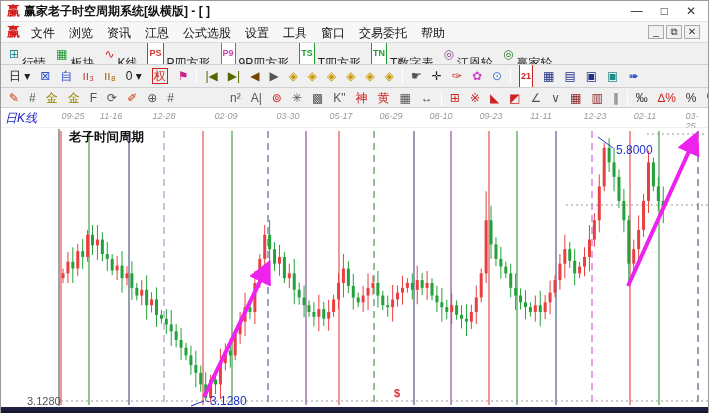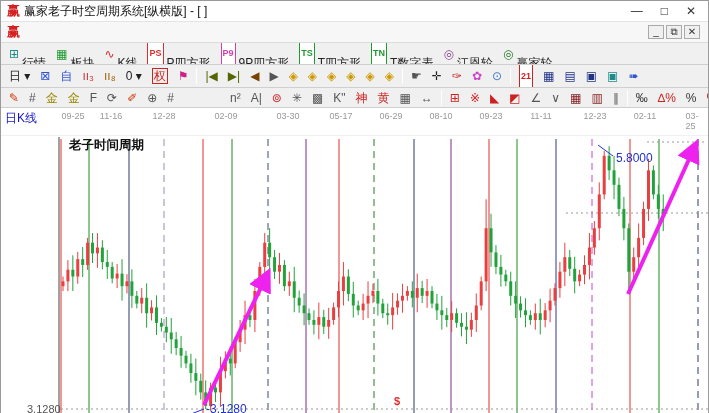--- a/index.html
+++ b/index.html
@@ -3,21 +3,21 @@
 <meta charset="utf-8">
 <style>
   * { margin:0; padding:0; box-sizing:border-box; }
   html,body { width:709px; height:413px; }
   body { font-family:"Liberation Sans","DejaVu Sans",sans-serif; background:#fff; overflow:hidden; }
   #app { position:relative; width:709px; height:413px; background:#fff; border:1px solid #9a9a9a; }
 
   
   .titlebar { height:21px; display:flex; align-items:center; background:#ffffff; border-bottom:1px solid #e4e4e4; padding:0 4px; }
   .logo { color:#d42020; font-weight:bold; font-size:13px; margin:0 4px 0 2px; }
-  .title-text { font-size:12px; color:#111; flex:1; white-space:nowrap; overflow:hidden; }
+  .title-text { font-size:12px; color:#111; flex:1; white-space:nowrap; overflow:hidden;font-weight:bold; }
   .win-controls { display:flex; gap:18px; margin-right:8px; }
   .win-btn { font-size:12px; color:#333; background:none; border:none; line-height:14px; cursor:default; }
 
   
   .menubar { height:21px; display:flex; align-items:center; background:#f7f7f7; border-bottom:1px solid #dcdcdc; padding:0 4px; }
   .menu-item { font-size:12px; color:#111; padding:2px 7px; cursor:default; }
   .child-controls { margin-left:auto; display:flex; gap:2px; margin-right:4px; }
   .child-btn { font-size:10px; width:16px; height:14px; line-height:12px; text-align:center; border:1px solid #aaa; background:#f0f0f0; color:#333; }
 
   
@@ -26,21 +26,21 @@
   #toolbar2 { height:23px; }
   #toolbar3 { height:20px; }
   .tb-item { display:inline-flex; align-items:center; gap:3px; padding:1px 4px; border:1px solid transparent; font-size:12px; color:#222; cursor:default; }
   .tb-glyph { font-size:12px; line-height:14px; }
   .tb-badge { font-size:9px; font-weight:bold; border:1px solid; padding:16px 1px; line-height:11px; background:#fff; }
   .tb-label { font-size:12px;margin-top:19px; }
   .tb-sep { width:1px; height:16px; background:#c8c8c8; margin:0 3px; border-right:1px solid #fff; }
   .spacer { flex:1; }
 
   
-  .chart-header { position:relative; height:28px; background:#ffffff; border-bottom:1px solid #f0f0f0; }
+  .chart-header { position:relative; height:20px; background:#ffffff; border-bottom:1px solid #f0f0f0;font-style:italic; }
   .kline-label { position:absolute; left:4px; top:2px; font-size:12px; color:#1515cc; }
   .date-label { position:absolute; top:3px; font-size:9px; color:#999; transform:translateX(-50%); }
 
   
   .chart-wrap { position:relative; height:279px; background:#fff; }
   .chart-wrap svg { display:block; }
 
   
   .bottombar { height:10px; background:linear-gradient(#232348,#0a0a1a); }
 </style>
@@ -54,20 +54,21 @@
     <span class="title-text">赢家老子时空周期系统[纵横版] - [ ]</span>
     <span class="win-controls">
       <button class="win-btn">—</button>
       <button class="win-btn">□</button>
       <button class="win-btn">✕</button>
     </span>
   </div>
 
   <div class="menubar">
     <span class="logo">赢</span>
+    <span id="menu-items"><span class="menu-item">文件</span><span class="menu-item">浏览</span><span class="menu-item">资讯</span><span class="menu-item">江恩</span><span class="menu-item">公式选股</span><span class="menu-item">设置</span><span class="menu-item">工具</span><span class="menu-item">窗口</span><span class="menu-item">交易委托</span><span class="menu-item">帮助</span></span>
     <span class="child-controls" id="child-controls">
         <button class="child-btn">_</button>
         <button class="child-btn">⧉</button>
         <button class="child-btn">✕</button>
       </span>
   </div>
 
   <div class="toolbar" id="toolbar1">
       <span class="tb-item">
         <span class="tb-glyph" style="color: rgb(31, 138, 138);">⊞</span>

